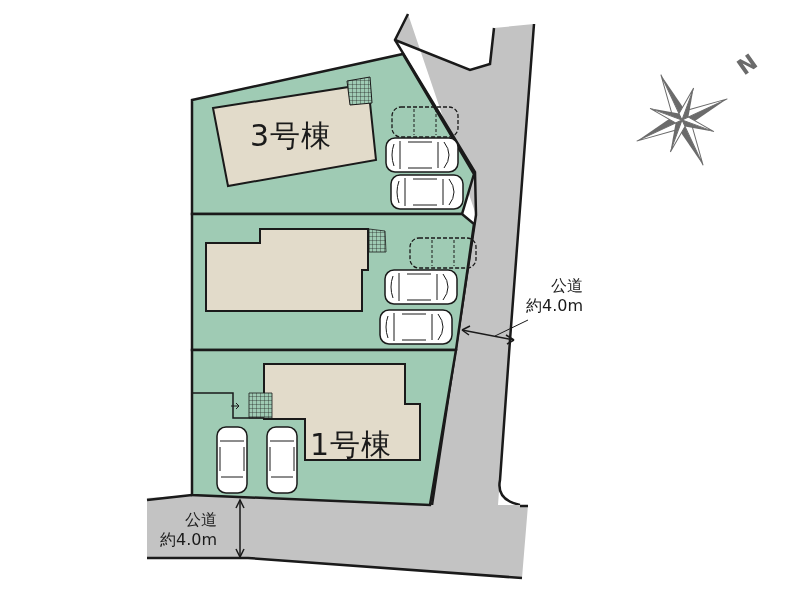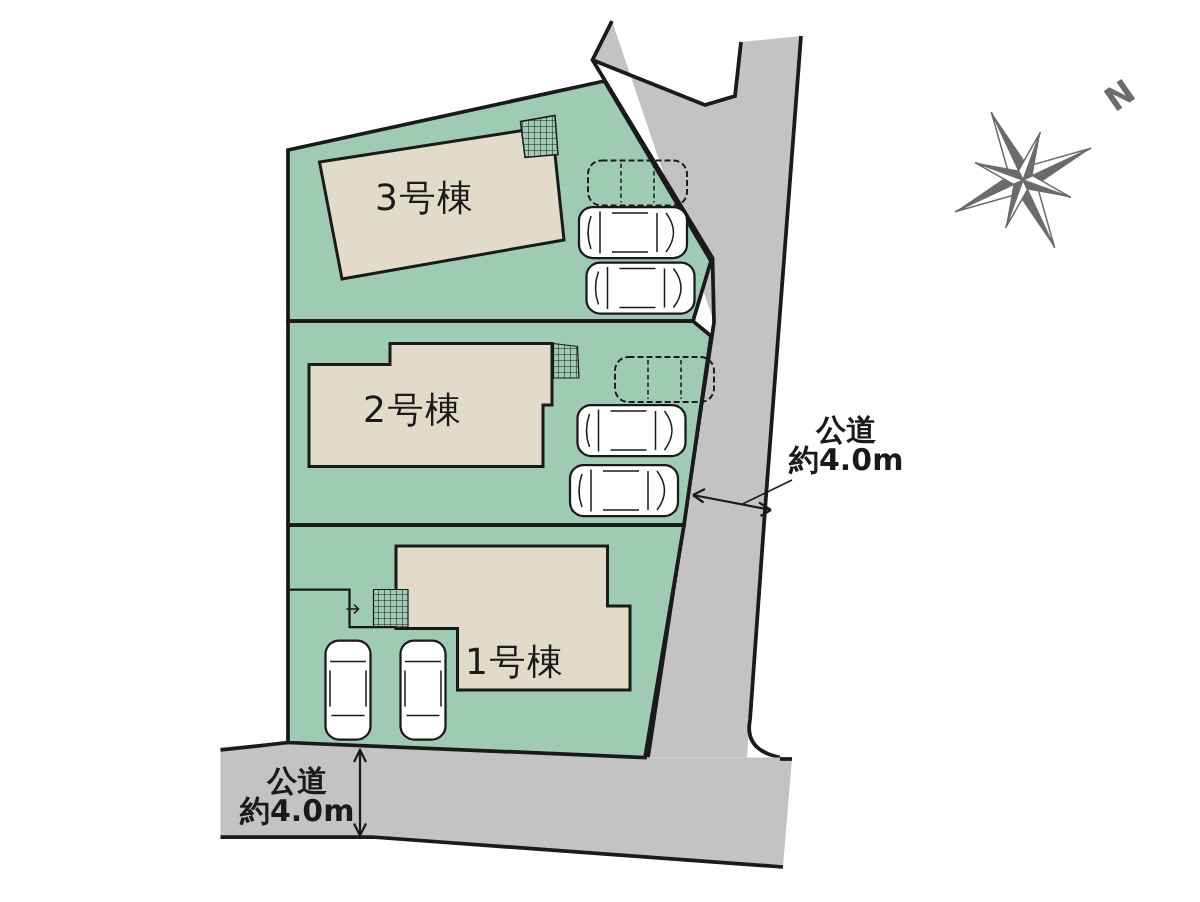--- a/index.html
+++ b/index.html
@@ -1,20 +1,20 @@
 <!DOCTYPE html>
 <html><head>
 <meta charset="utf-8">
 <style>
   html, body { margin: 0; padding: 0; background: #ffffff; }
   #canvas { position: relative; width: 800px; height: 601px; overflow: hidden; background: #ffffff; }
   svg { position: absolute; left: 0; top: 0; }
   .lbl { position: absolute; font-family: "DejaVu Sans", sans-serif; color: #1a1a1a; white-space: nowrap; }
-  .bldg-lbl { font-size: 24px; letter-spacing: 1px; }
-  .road-lbl { font-size: 20px; text-align: center; line-height: 20px; font-weight: bold; }
+  .bldg-lbl { font-size: 30px; letter-spacing: 1px; }
+  .road-lbl { font-size: 16px; text-align: right; line-height: 20px; }
 </style>
 </head>
 <body>
 
 <div id="canvas">
   <svg width="800" height="601" viewBox="0 0 800 601">
     <defs>
       <pattern id="grid" width="4" height="4" patternUnits="userSpaceOnUse">
         <rect width="4" height="4" fill="#9fcbb4"></rect>
         <path d="M4 0 L0 0 0 4" fill="none" stroke="#1a1a1a" stroke-width="0.7"></path>
@@ -97,21 +97,20 @@
           <polygon points="0,34 5,5 0,0" fill="#ffffff" stroke="#6b6b6b" stroke-width="1"></polygon>
         <polygon points="-34,0 -5,-5 0,0"></polygon>
           <polygon points="-34,0 -5,5 0,0" fill="#ffffff" stroke="#6b6b6b" stroke-width="1"></polygon>
       </g>
     </g>
   </svg>
 
   <div class="lbl" style="left:738px;top:52px;font-size:22px;font-weight:bold;color:#6b6b6b;transform:rotate(-35deg);">N</div>
 
   <div class="lbl bldg-lbl" style="left:250px;top:116px;">3号棟</div>
-  <div class="lbl bldg-lbl" style="left:242px;top:257px;">2号棟</div>
   <div class="lbl bldg-lbl" style="left:310px;top:393px;margin-top:32px;">1号棟</div>
 
   <div class="lbl road-lbl" style="left:526px;top:276px;">
     <div>公道</div>
     <div>約4.0m</div>
   </div>
   <div class="lbl road-lbl" style="left:160px;top:510px;">
     <div>公道</div>
     <div>約4.0m</div>
   </div>

